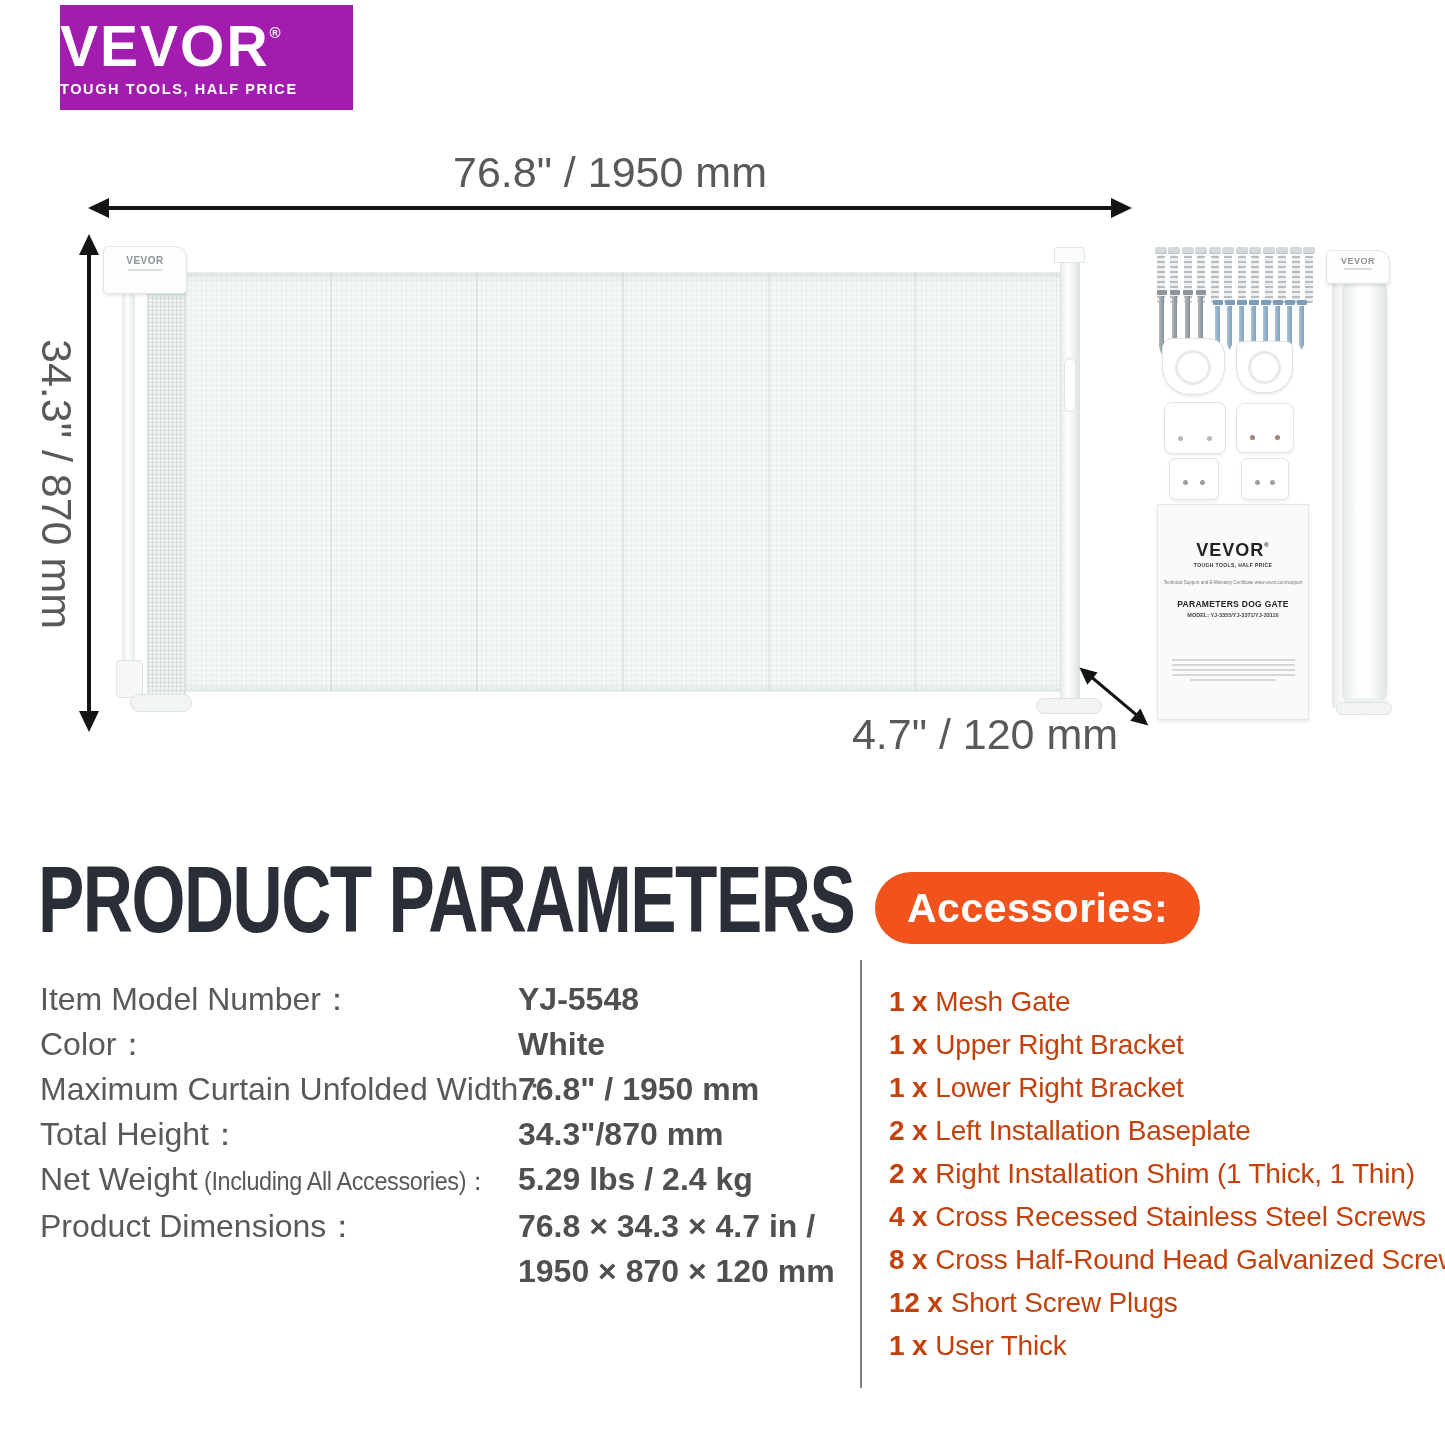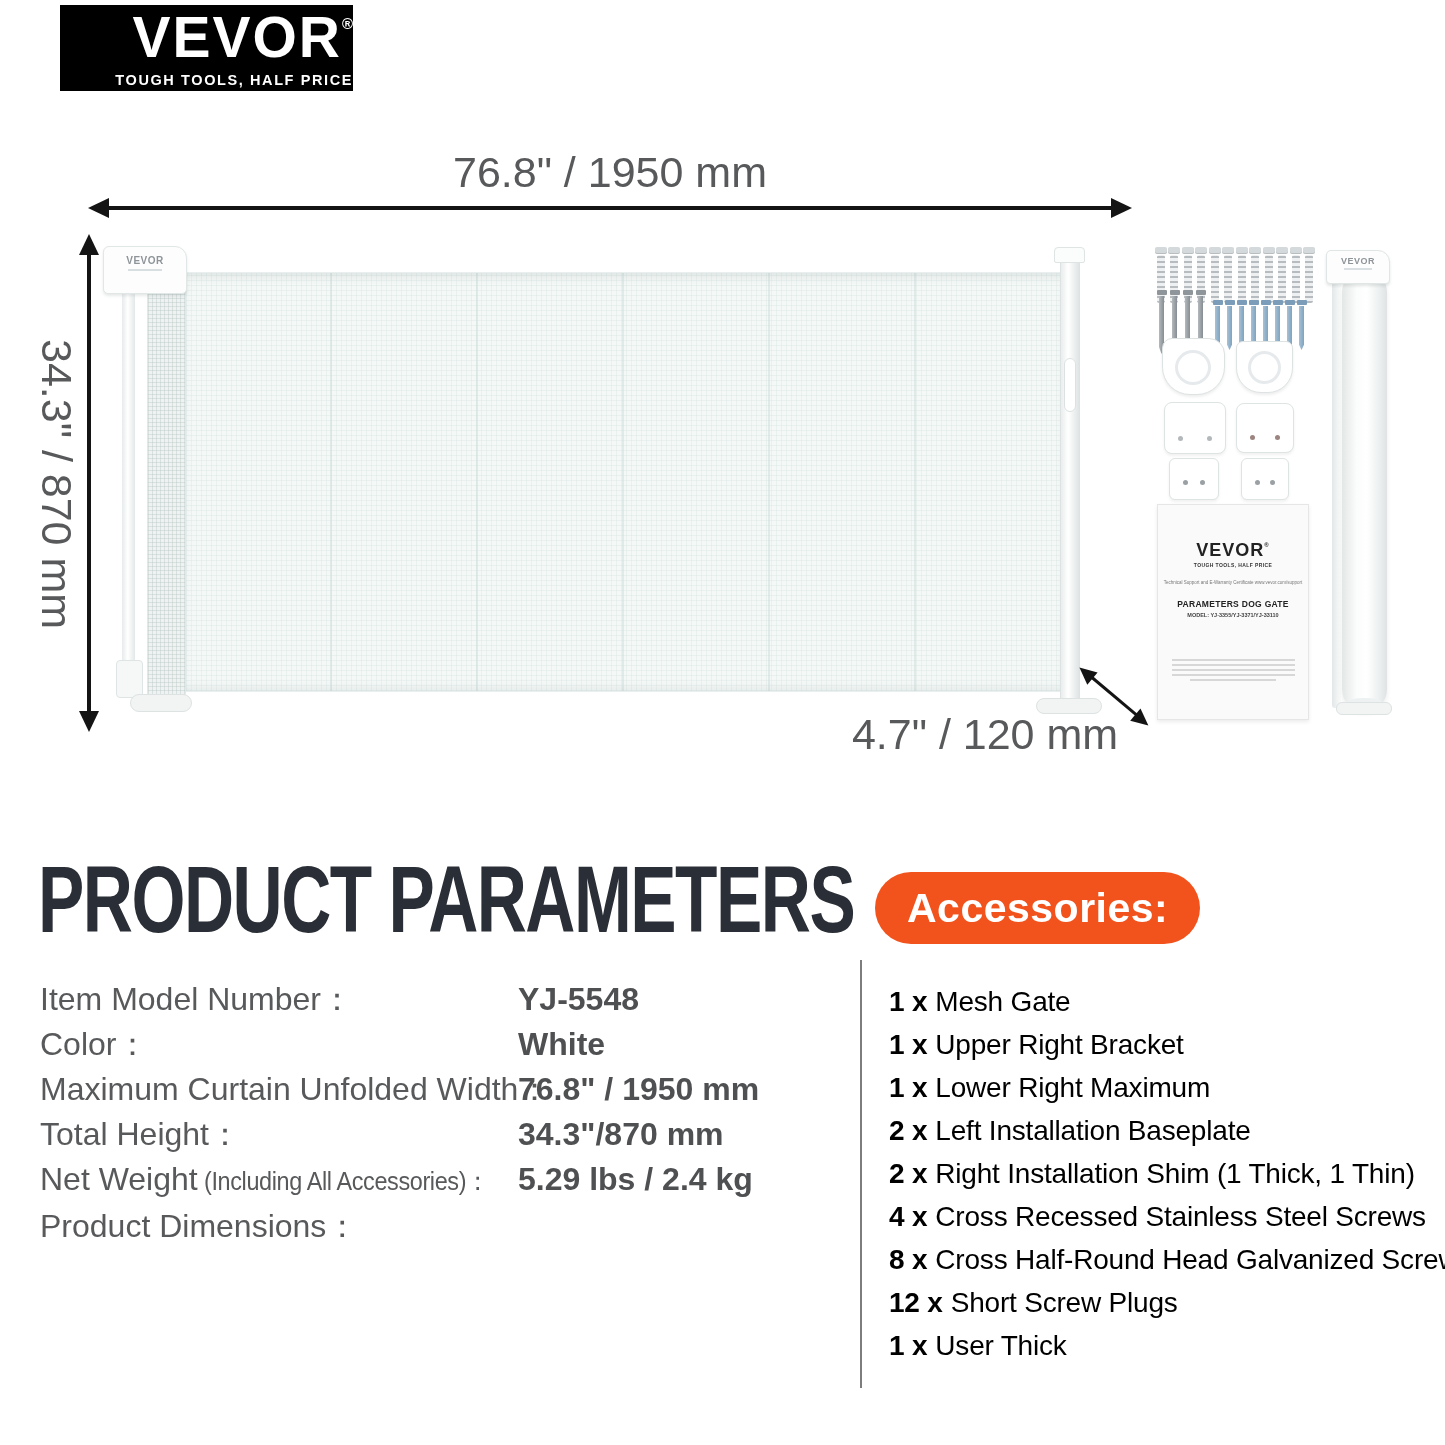--- a/index.html
+++ b/index.html
@@ -1,22 +1,22 @@
 <!DOCTYPE html>
 <html><head>
 <meta charset="utf-8">
 <style>
   html,body{margin:0;padding:0;background:#fff;}
   *{box-sizing:border-box;}
   body{font-family:"Liberation Sans","DejaVu Sans",sans-serif;}
   .canvas{position:relative;width:1445px;height:1445px;background:#fff;overflow:hidden;}
 
   
-  .logo{position:absolute;left:60px;top:5px;width:293px;height:86px;background:#000000;
-        display:flex;flex-direction:column;align-items:flex-end;justify-content:center;}
+  .logo{position:absolute;left:60px;top:5px;width:293px;height:105px;background:#a21caf;
+        display:flex;flex-direction:column;align-items:flex-start;justify-content:center;}
   .logo-word{color:#fff;font-weight:900;font-size:57px;letter-spacing:2px;line-height:1;}
   .logo-reg{font-size:15px;vertical-align:28px;font-weight:700;letter-spacing:0;}
   .logo-tag{color:#fff;font-weight:700;font-size:14.5px;letter-spacing:1.6px;margin-top:6px;}
 
   
   .dim{color:#58595b;font-size:43px;}
   .dim-top{position:absolute;left:150px;top:148px;width:920px;text-align:center;}
   .dim-left{position:absolute;left:26px;top:258px;height:452px;width:60px;
             display:flex;align-items:center;justify-content:center;
             writing-mode:vertical-rl;}
@@ -148,21 +148,21 @@
     transform-origin:0 50%;margin-left:6px;color:#58595b;}
   .spec-value{color:#4f5052;font-weight:700;}
   .spec-value2{display:block;}
 
   
   .acc-pill{position:absolute;left:875px;top:872px;height:72px;padding:0 32px;background:#f2531d;
     border-radius:38px;display:flex;align-items:center;}
   .acc-pill-text{color:#fff;font-weight:700;font-size:41px;letter-spacing:.5px;}
   .acc-divider{position:absolute;left:860px;top:960px;width:2px;height:428px;background:#7d7d7d;}
   .acc-list{position:absolute;left:889px;top:980px;width:556px;}
-  .acc-item{line-height:43px;font-size:28px;color:#000000;white-space:nowrap;letter-spacing:-.2px;}
+  .acc-item{line-height:43px;font-size:28px;color:#c2410c;white-space:nowrap;letter-spacing:-.2px;}
   .acc-qty{font-weight:700;margin-right:8px;}
 </style>
 </head>
 <body>
 
 <div class="canvas">
 
   <div class="logo">
     <div class="logo-word"><span>VEVOR</span><span class="logo-reg">®</span></div>
     <div class="logo-tag">TOUGH TOOLS, HALF PRICE</div>
@@ -327,39 +327,40 @@
         <div class="spec-value"><span>34.3"/870 mm</span></div>
       </div>
 
       <div class="spec-row">
         <div class="spec-label"><span>Net Weight</span><span class="spec-note">(Including All Accessories)：</span></div>
         <div class="spec-value"><span>5.29 lbs / 2.4 kg</span></div>
       </div>
 
       <div class="spec-row">
         <div class="spec-label"><span>Product Dimensions：</span></div>
+        <div class="spec-value"><span>76.8 × 34.3 × 4.7 in /</span><span class="spec-value2">1950 × 870 × 120 mm</span></div>
       </div>
     </div>
 
   <div class="acc-pill">
     <span class="acc-pill-text">Accessories:</span>
   </div>
   <div class="acc-divider"></div>
   <div class="acc-list">
 
       <div class="acc-item">
         <span class="acc-qty">1 x</span><span class="acc-name">Mesh Gate</span>
       </div>
 
       <div class="acc-item">
         <span class="acc-qty">1 x</span><span class="acc-name">Upper Right Bracket</span>
       </div>
 
       <div class="acc-item">
-        <span class="acc-qty">1 x</span><span class="acc-name">Lower Right Maximum</span>
+        <span class="acc-qty">1 x</span><span class="acc-name">Lower Right Bracket</span>
       </div>
 
       <div class="acc-item">
         <span class="acc-qty">2 x</span><span class="acc-name">Left Installation Baseplate</span>
       </div>
 
       <div class="acc-item">
         <span class="acc-qty">2 x</span><span class="acc-name">Right Installation Shim (1 Thick, 1 Thin)</span>
       </div>
 

